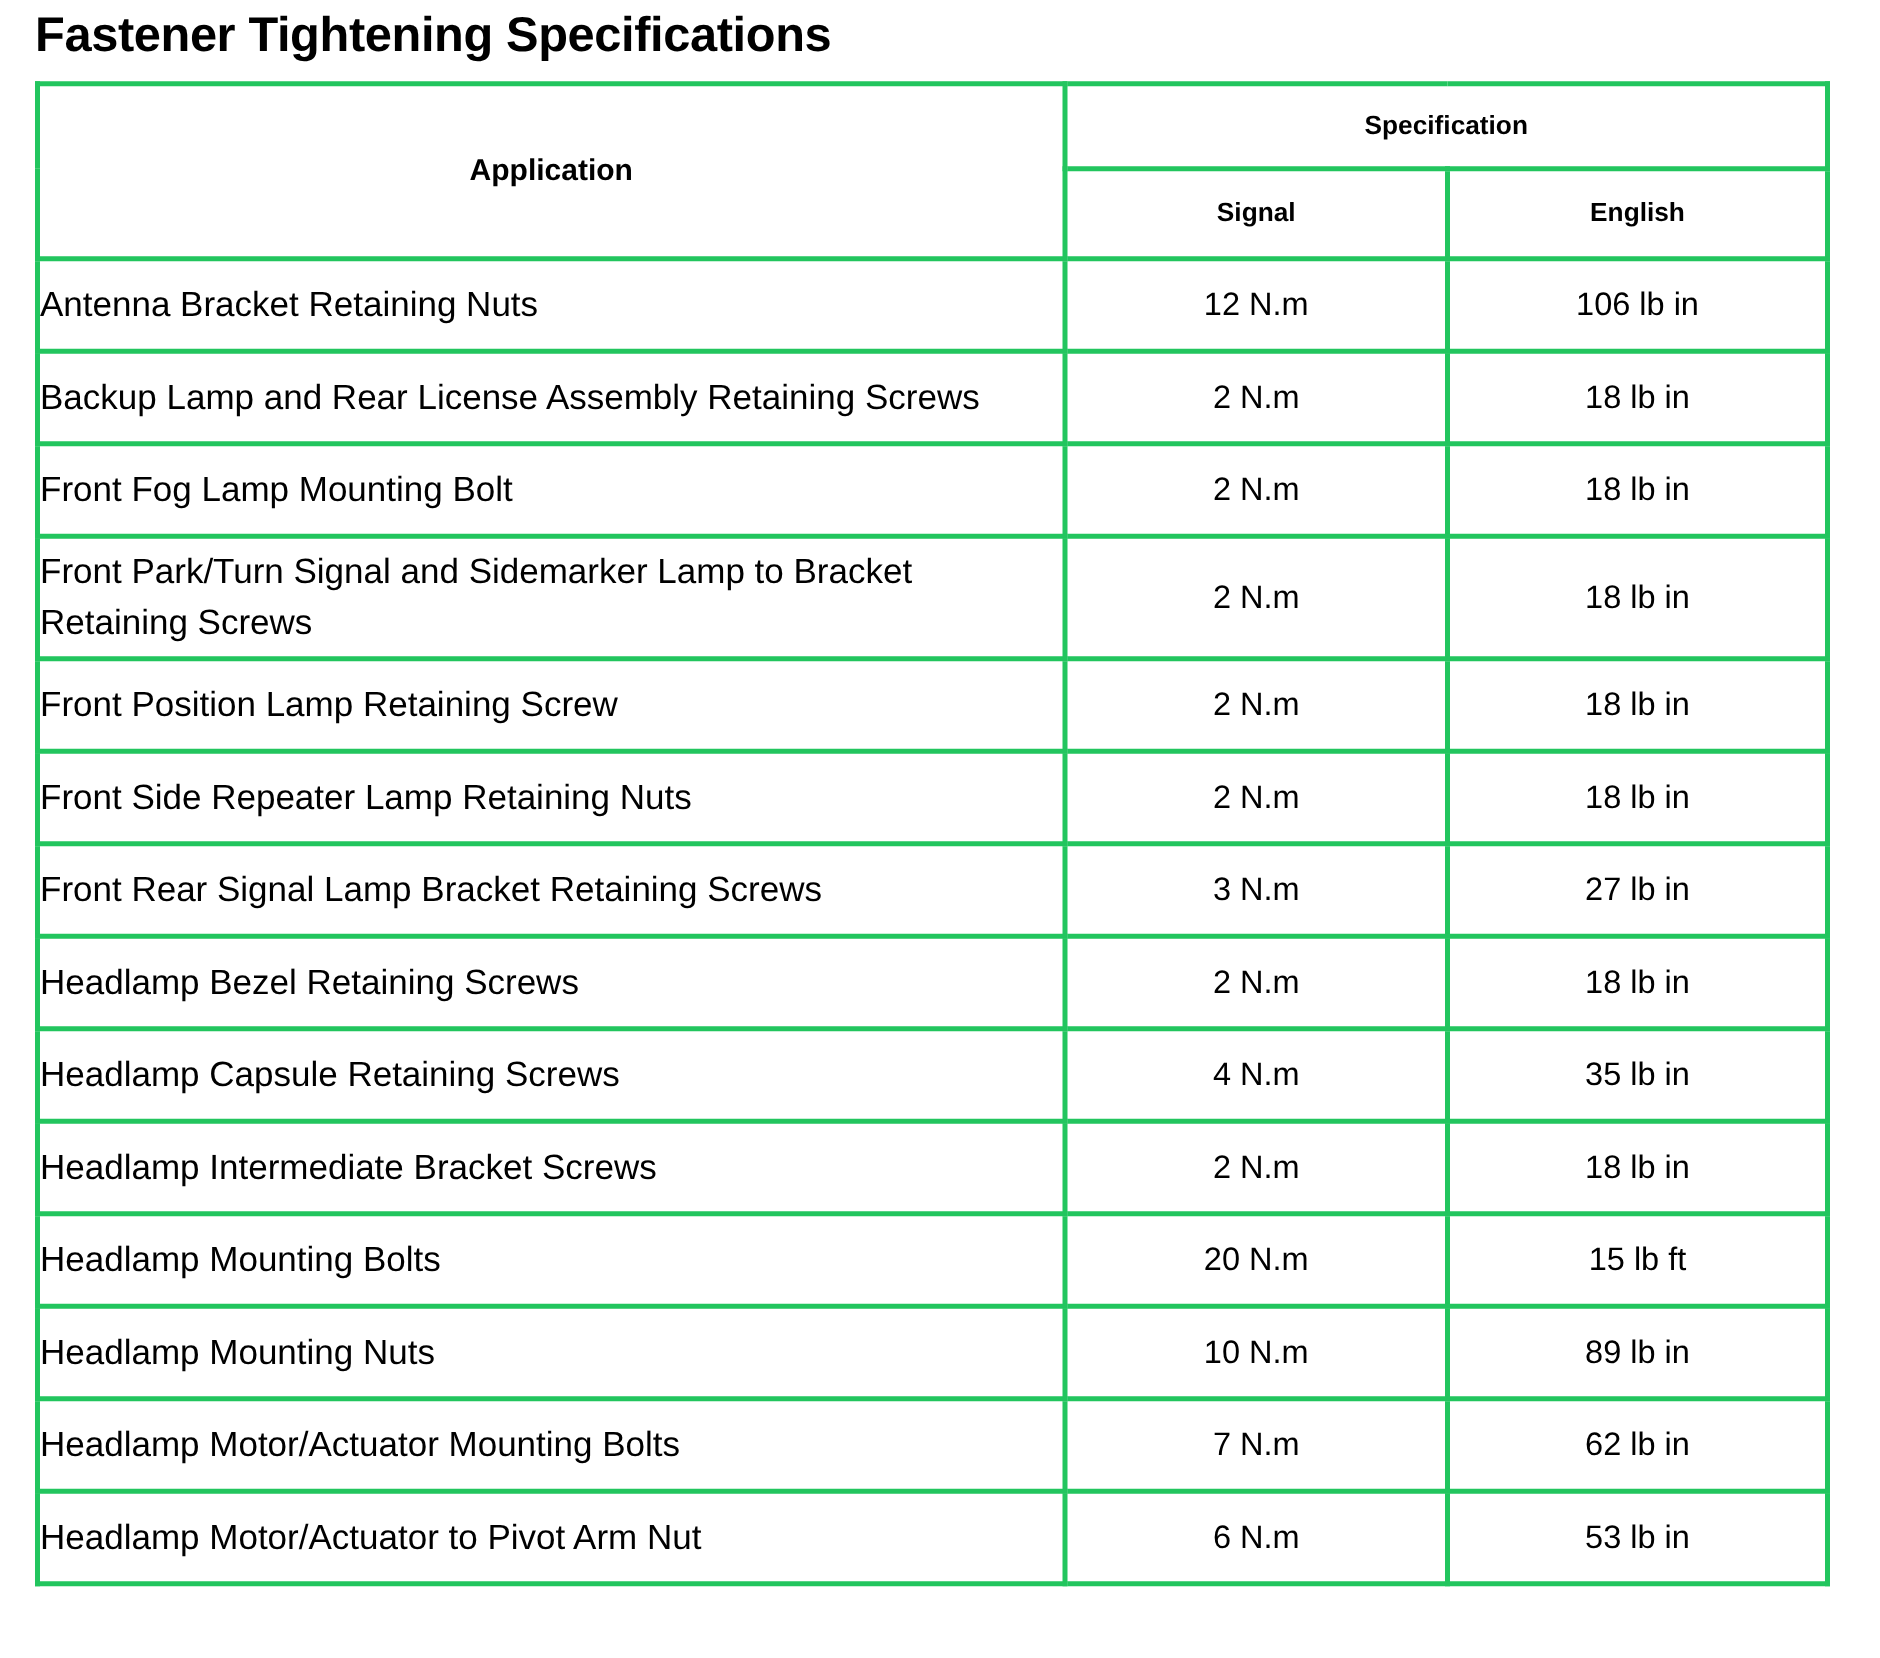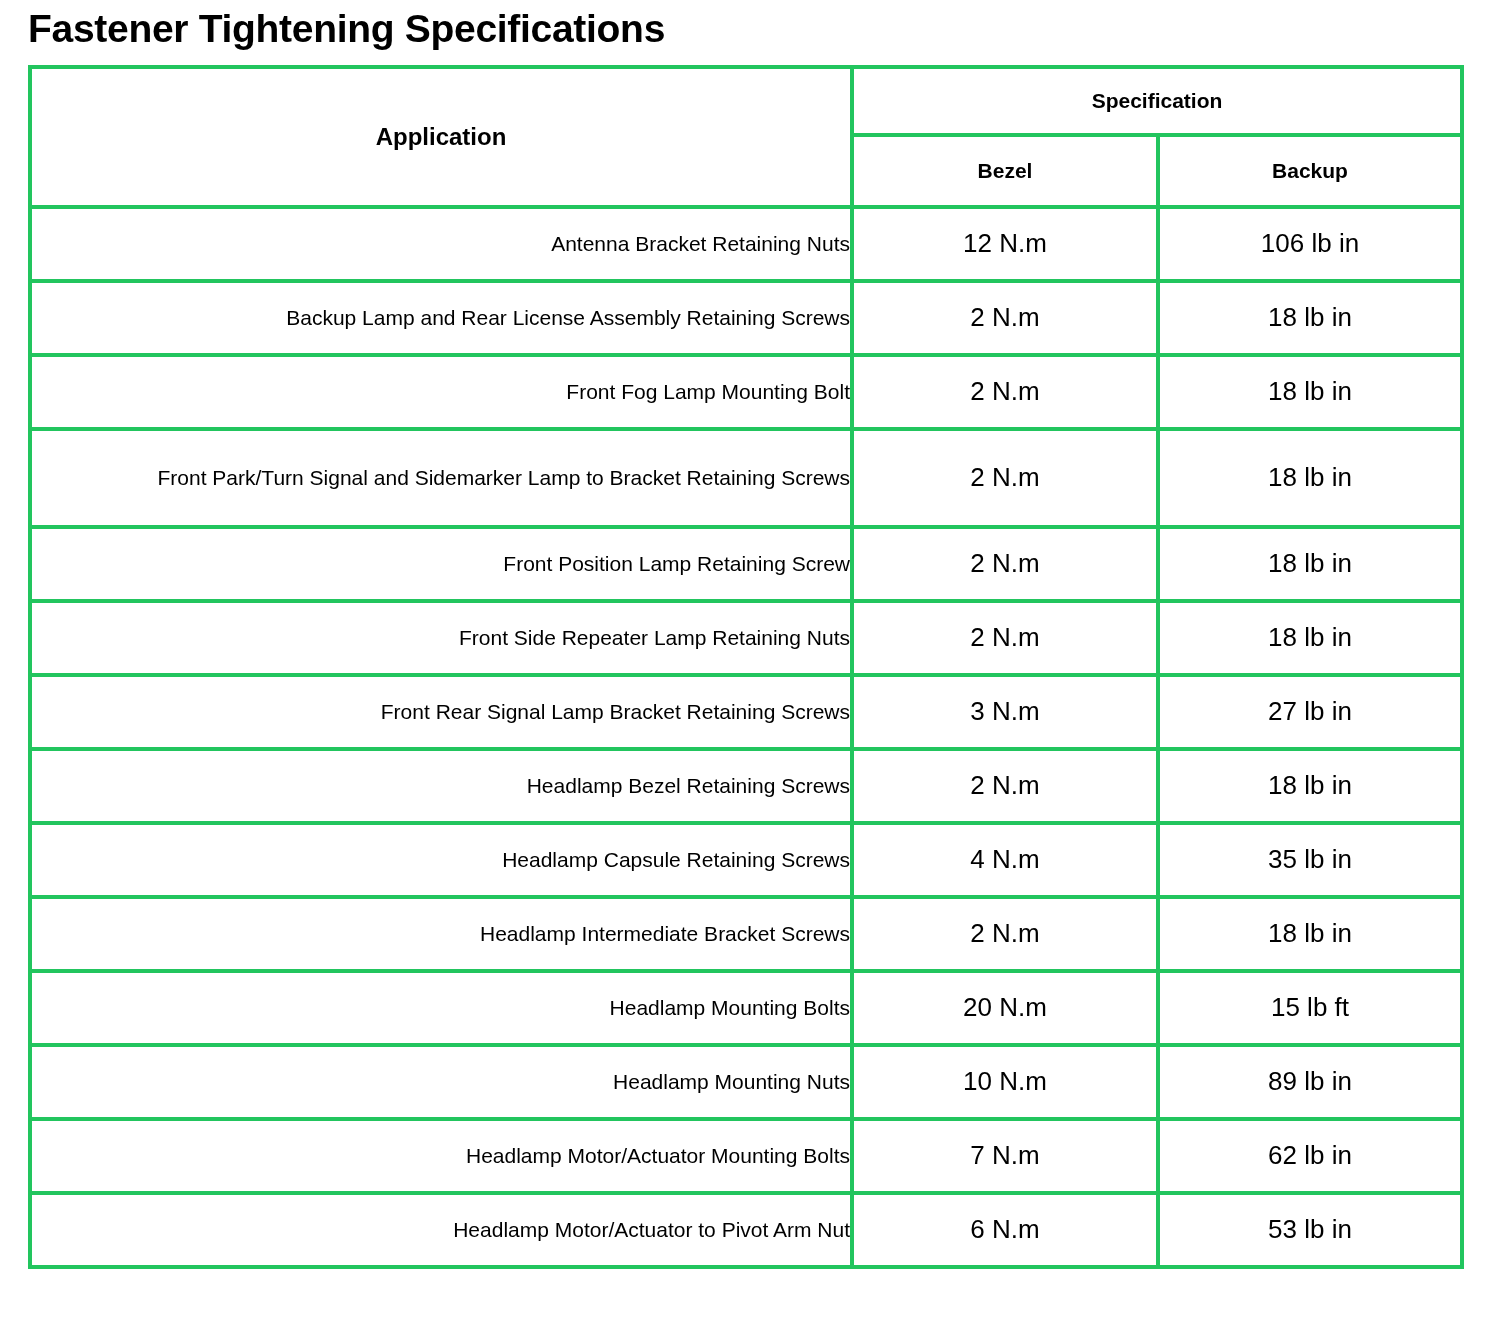--- a/index.html
+++ b/index.html
@@ -55,22 +55,22 @@
     font-size: 24px;
     font-weight: bold;
   }
   .hdr-sub {
     text-align: center;
     font-size: 21px;
     font-weight: bold;
     height: 68px;
   }
   td.app {
-    font-size: 21px;
-    text-align: right;
+    font-size: 28px;
+    text-align: left;
     padding: 10px 14px 10px 14px;
     line-height: 1.45;
   }
   td.val {
     font-size: 26px;
     text-align: center;
   }
   tbody tr { height: 74px; }
   tbody tr.tall { height: 98px; }
 </style>
@@ -86,22 +86,22 @@
       <col class="c-app">
       <col class="c-met">
       <col class="c-eng">
     </colgroup>
     <thead>
       <tr>
         <th class="hdr-app" rowspan="2">Application</th>
         <th class="hdr-spec" colspan="2">Specification</th>
       </tr>
       <tr>
-        <th class="hdr-sub">Bezel</th>
-        <th class="hdr-sub">Backup</th>
+        <th class="hdr-sub">Signal</th>
+        <th class="hdr-sub">English</th>
       </tr>
     </thead>
     <tbody>
       <tr>
         <td class="app">Antenna Bracket Retaining Nuts</td>
         <td class="val">12 N.m</td>
         <td class="val">106 lb in</td>
       </tr>
       <tr>
         <td class="app">Backup Lamp and Rear License Assembly Retaining Screws</td>

